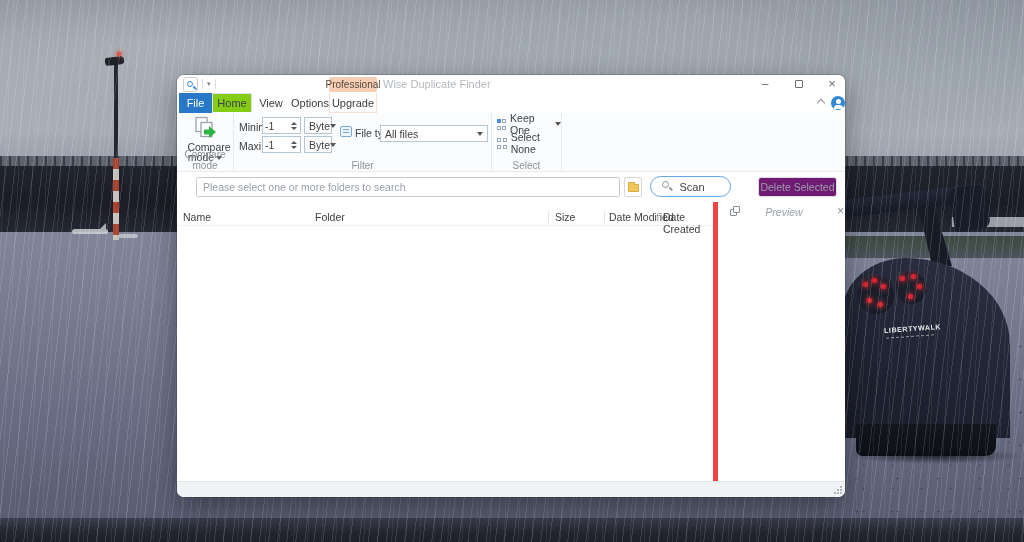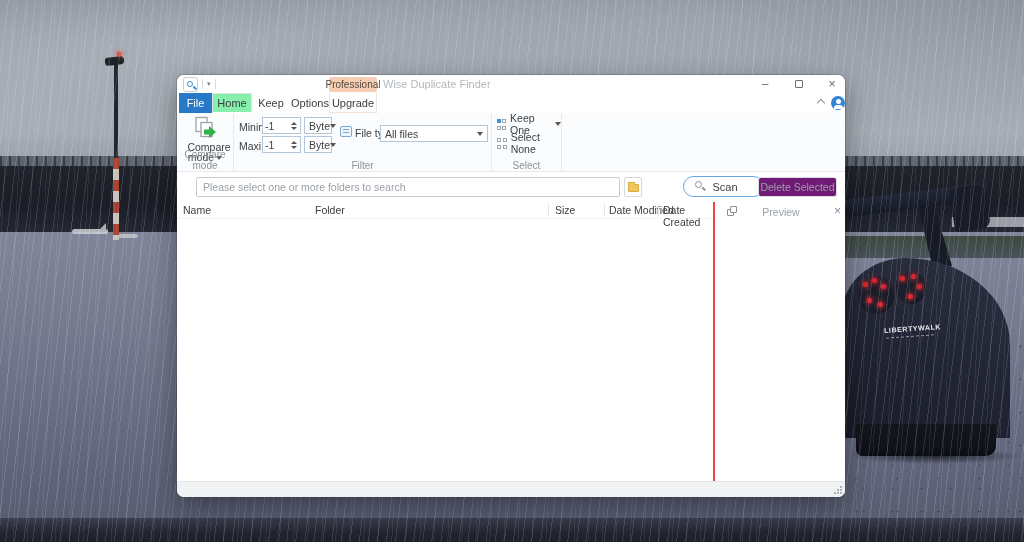--- a/index.html
+++ b/index.html
@@ -93,21 +93,21 @@
   .ctl-min { left:579px; }
   .ctl-max { left:613px; }
   .ctl-close { left:646px; font-size:13px; }
   .maxbox { width:8px; height:8px; border:1px solid #6b7075; border-radius:1px; }
 
   
   .tabrow { position:absolute; left:0; top:18px; width:692px; height:20px; background:#fff; }
   .tab { position:absolute; top:0; height:20px; display:flex; align-items:center; justify-content:center;
     font-size:11px; color:#3c4043; cursor:default; }
   .tab-file { left:2px; width:33px; background:#2878c8; color:#fff; }
-  .tab-home { left:35px; width:40px; background:#86efac; border:1px solid #e0e3e6; border-bottom:1px solid #fff; }
+  .tab-home { left:35px; width:40px; background:#84cc16; border:1px solid #e0e3e6; border-bottom:1px solid #fff; }
   .tab-view { left:78px; width:32px; }
   .tab-options { left:112px; width:42px;text-align:right; }
   .tab-upgrade { left:152px; width:48px; border:1px solid #f0e2d6; border-top:none; }
   .ribbon-chevron { position:absolute; left:641px; top:7px; width:7px; height:7px; }
   .ribbon-chevron i { display:block; width:6px; height:6px; border-top:1.5px solid #8a9096; border-right:1.5px solid #8a9096;
     transform:rotate(-45deg); }
   .account { position:absolute; left:654px; top:3px; width:14px; height:14px; border-radius:50%; background:#2e86d4; }
   .account .head { position:absolute; left:4.5px; top:2.5px; width:5px; height:5px; border-radius:50%; background:#fff; }
   .account .bodyp { position:absolute; left:2.5px; top:8.5px; width:9px; height:4.5px; border-radius:4px 4px 1px 1px; background:#fff; }
 
@@ -156,34 +156,34 @@
     border-radius:2px; padding:0 6px; font-size:10.5px; font-family:inherit; color:#3c4043; outline:none; }
   .search::placeholder { color:#9aa0a6; }
   .folderbtn { position:absolute; left:447px; top:5px; width:18px; height:20px; border:1px solid #d7dadd;
     border-radius:2px; background:#fdfdfd; }
   .foldericon { position:absolute; left:3px; top:6px; width:11px; height:8px; background:#f0c75a;
     border:1px solid #dcae41; border-radius:1px; }
   .foldericon:before { content:""; position:absolute; left:-1px; top:-3px; width:5px; height:2px;
     background:#f0c75a; border:1px solid #dcae41; border-bottom:none; border-radius:1px 1px 0 0; }
   .scanbtn { position:absolute; left:473px; top:4px; width:81px; height:21px; border:1px solid #63a5de;
     border-radius:11px; background:#fff; display:flex; align-items:center; justify-content:center; gap:6px;
-    font-size:11px; color:#3c4043; cursor:default;margin-left:33px; }
+    font-size:11px; color:#3c4043; cursor:default; }
   .mag { position:relative; width:11px; height:11px; margin-left:-14px; }
   .mag .glass { position:absolute; left:0; top:0; width:7px; height:7px; border:1.5px solid #8a9096; border-radius:50%; }
   .mag .stem { position:absolute; left:7px; top:7px; width:4px; height:1.5px; background:#8a9096; transform:rotate(45deg); }
   .delbtn { position:absolute; left:581px; top:5px; width:79px; height:20px; border:1px solid #dcdfe2;
     border-radius:3px; background:#701a75; color:#9aa0a6; font-size:10.5px; display:flex; align-items:center;
     justify-content:center; }
 
   
   .content { position:absolute; left:0; top:127px; width:668px; height:279px; background:#fff; }
-  .thead { position:absolute; left:0; top:0; width:536px; height:17px; border-bottom:1px solid #f0f1f2; }
+  .thead { position:absolute; left:0; top:7px; width:536px; height:17px; border-bottom:1px solid #f0f1f2; }
   .th { position:absolute; top:2px; font-size:10.5px; color:#3c4043; }
   .th-sep { position:absolute; top:2px; width:1px; height:12px; background:#e4e6e8; }
-  .preview { position:absolute; left:536px; top:0; width:132px; height:279px; border-left:2px solid #ef4444; }
+  .preview { position:absolute; left:536px; top:0; width:132px; height:279px; border-left:5px solid #ef4444;font-style:italic; }
   .pv-head { position:absolute; left:0; top:0; width:132px; height:20px; }
   .pv-title { position:absolute; left:0; right:0; top:4px; text-align:center; color:#9aa0a6; font-size:10.5px; }
   .copy-icon { position:absolute; left:12px; top:4px; width:11px; height:11px; }
   .copy-icon i { position:absolute; width:7px; height:7px; border:1px solid #8a9096; border-radius:1px; background:#fff; }
   .copy-icon i:nth-child(1){ left:0; top:3px; } .copy-icon i:nth-child(2){ left:3px; top:0; }
   .pv-close { position:absolute; right:6px; top:2px; color:#8a9096; font-size:12px; }
 
   
   .statusbar { position:absolute; left:0; top:406px; width:668px; height:16px; background:#f1f2f4;
     border-top:1px solid #e3e5e7; }
@@ -255,21 +255,21 @@
     <div class="winctl ctl-min">–</div>
     <div class="winctl ctl-max">
         <span class="maxbox"></span>
       </div>
     <div class="winctl ctl-close">×</div>
   </div>
 
   <div class="tabrow">
     <div class="tab tab-file">File</div>
     <div class="tab tab-home">Home</div>
-    <div class="tab tab-view">Keep</div>
+    <div class="tab tab-view">View</div>
     <div class="tab tab-options">Options</div>
     <div class="tab tab-upgrade">Upgrade</div>
     <div class="ribbon-chevron">
         <i></i>
       </div>
     <div class="account">
       <span class="head"></span>
         <span class="bodyp"></span>
     </div>
   </div>

